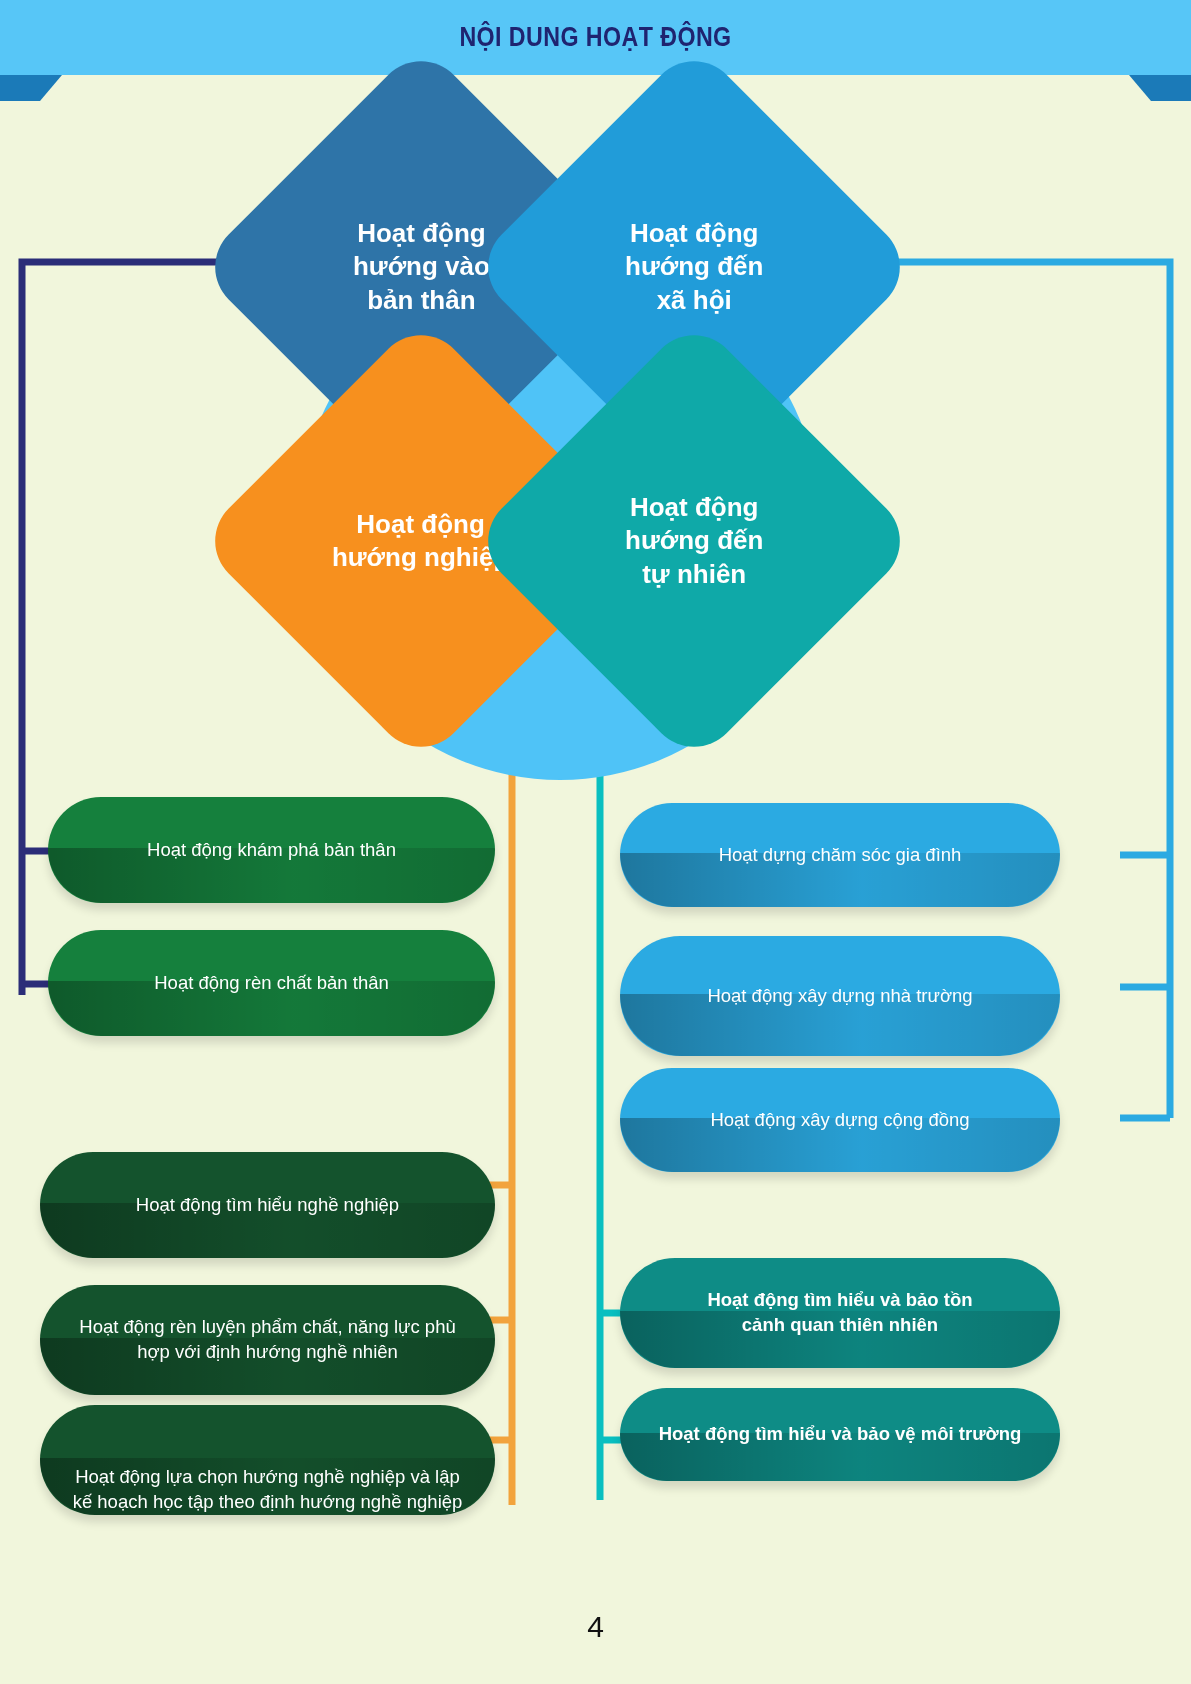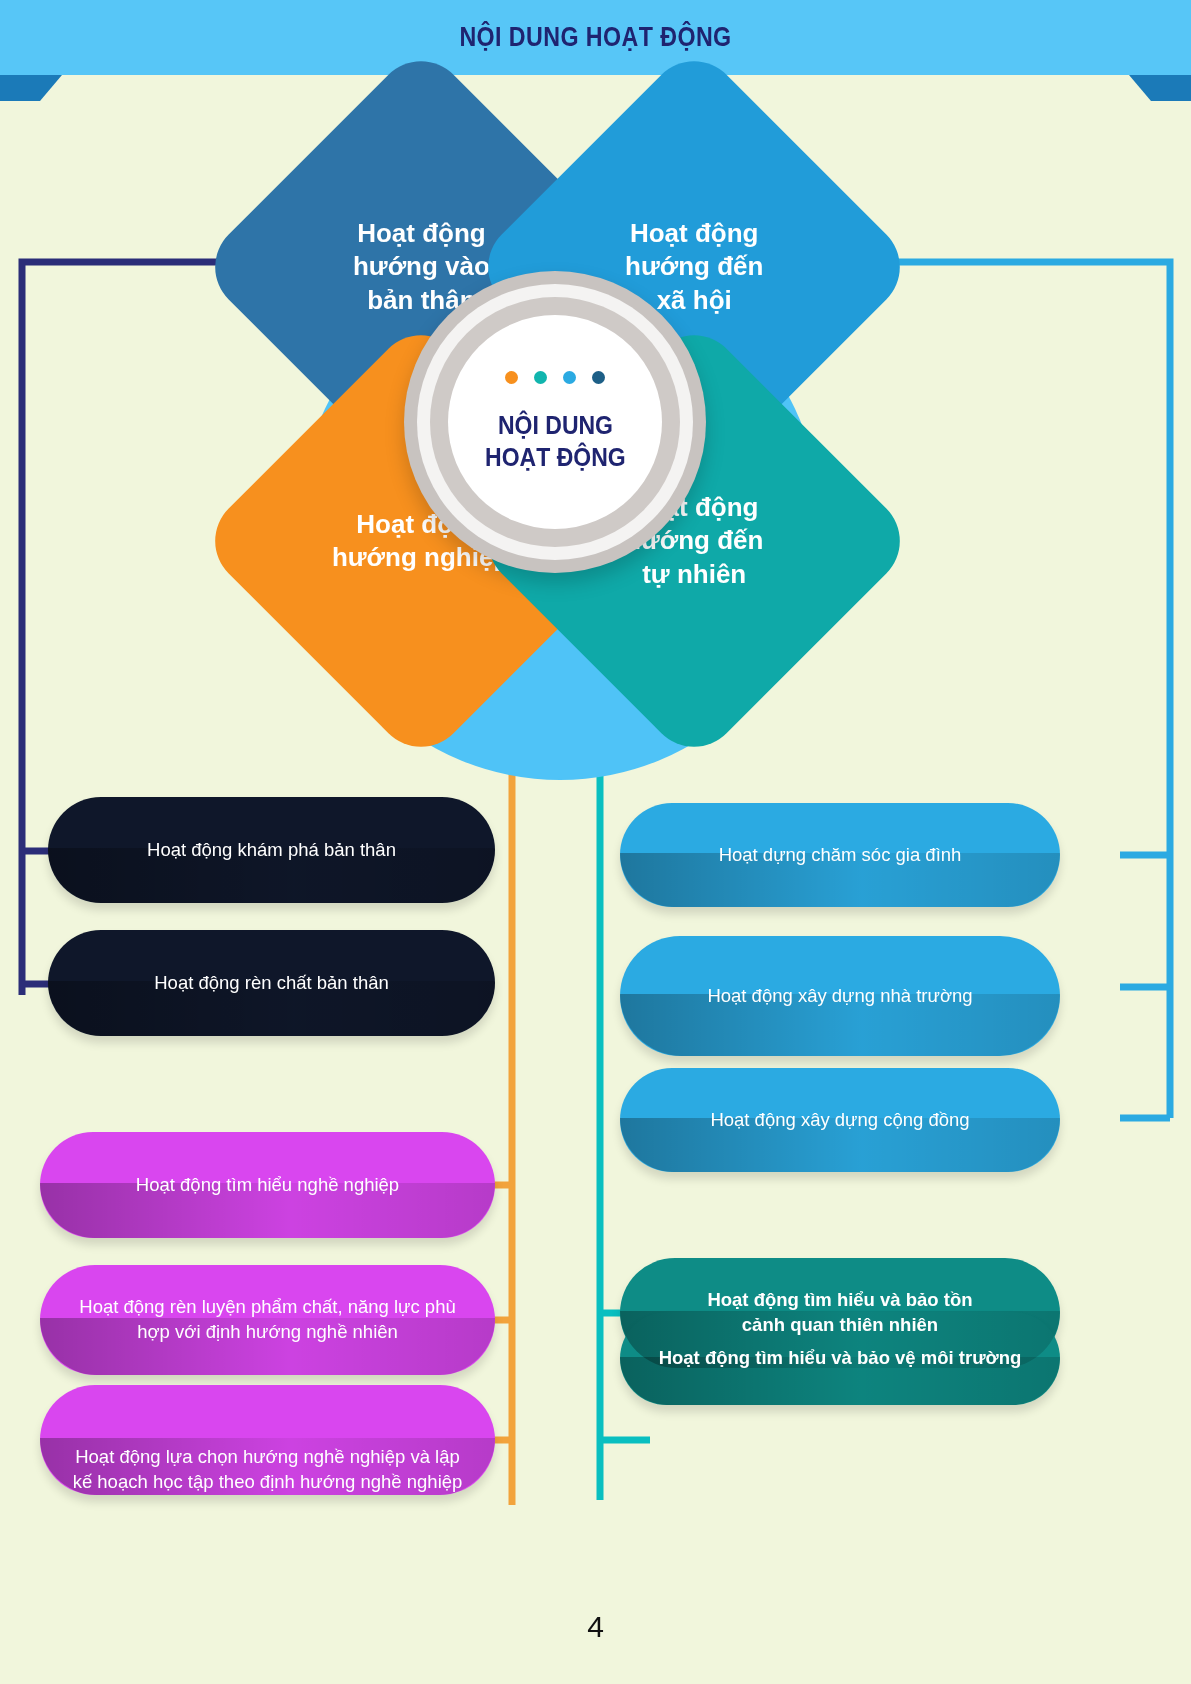--- a/index.html
+++ b/index.html
@@ -93,23 +93,23 @@
     white-space:pre-line;
     box-shadow:0 7px 10px rgba(0,0,0,.13);
   }
   .pill .ptext{position:relative;z-index:2;}
   .pill::after{   
     content:"";position:absolute;left:0;right:0;bottom:0;height:52%;
     border-radius:0 0 999px 999px;
     background:linear-gradient(to right,rgba(0,0,0,.30),rgba(0,0,0,.06) 55%,rgba(0,0,0,.16));
     z-index:1;
   }
-  .pill.blue  {background:#0f172a;}
+  .pill.blue  {background:#15803d;}
   .pill.ltblue{background:#2BAAE2;}
-  .pill.orange{background:#d946ef;}
+  .pill.orange{background:#14532d;margin-top:20px;}
   .pill.teal  {background:#0E8C86;font-weight:bold;}
 
   
   .pageno{
     position:absolute;left:0;top:1610px;width:1191px;text-align:center;
     font-size:30px;color:#111;
   }
 </style>
 </head>
 <body>
@@ -165,35 +165,20 @@
   <div class="petal p-career">
     <span>Hoạt động
 hướng nghiệp</span>
   </div>
   <div class="petal p-nature">
     <span>Hoạt động
 hướng đến
 tự nhiên</span>
   </div>
 
-  <div class="hub">
-    <div class="hub-ring1"></div>
-    <div class="hub-ring2"></div>
-    <div class="hub-ring3"></div>
-    <div class="hub-core">
-      <div class="hub-dots">
-        <i style="background:#F7901E"></i>
-        <i style="background:#11B5AE"></i>
-        <i style="background:#2BAAE2"></i>
-        <i style="background:#1D5F87"></i>
-      </div>
-      <div class="hub-text">NỘI DUNG</div>
-      <div class="hub-text">HOẠT ĐỘNG</div>
-    </div>
-  </div>
 </div>
 
 <div class="pill blue" style="left:48px;top:797px;width:447px;height:106px;">
   <span class="ptext">Hoạt động khám phá bản thân</span>
 </div>
 <div class="pill blue" style="left:48px;top:930px;width:447px;height:106px;">
   <span class="ptext">Hoạt động rèn chất bản thân</span>
 </div>
 
 <div class="pill orange" style="left:40px;top:1132px;width:455px;height:106px;">
@@ -215,17 +200,17 @@
   <span class="ptext">Hoạt động xây dựng nhà trường</span>
 </div>
 <div class="pill ltblue" style="left:620px;top:1068px;width:440px;height:104px;">
   <span class="ptext">Hoạt động xây dựng cộng đồng</span>
 </div>
 
 <div class="pill teal" style="left:620px;top:1258px;width:440px;height:110px;">
   <span class="ptext">Hoạt động tìm hiểu và bảo tồn
 cảnh quan thiên nhiên</span>
 </div>
-<div class="pill teal" style="left:620px;top:1312px;width:440px;height:93px;">
+<div class="pill teal" style="left:620px;top:1388px;width:440px;height:93px;">
   <span class="ptext">Hoạt động tìm hiểu và bảo vệ môi trường</span>
 </div>
 
 <div class="pageno">4</div>
 
 </body></html>

